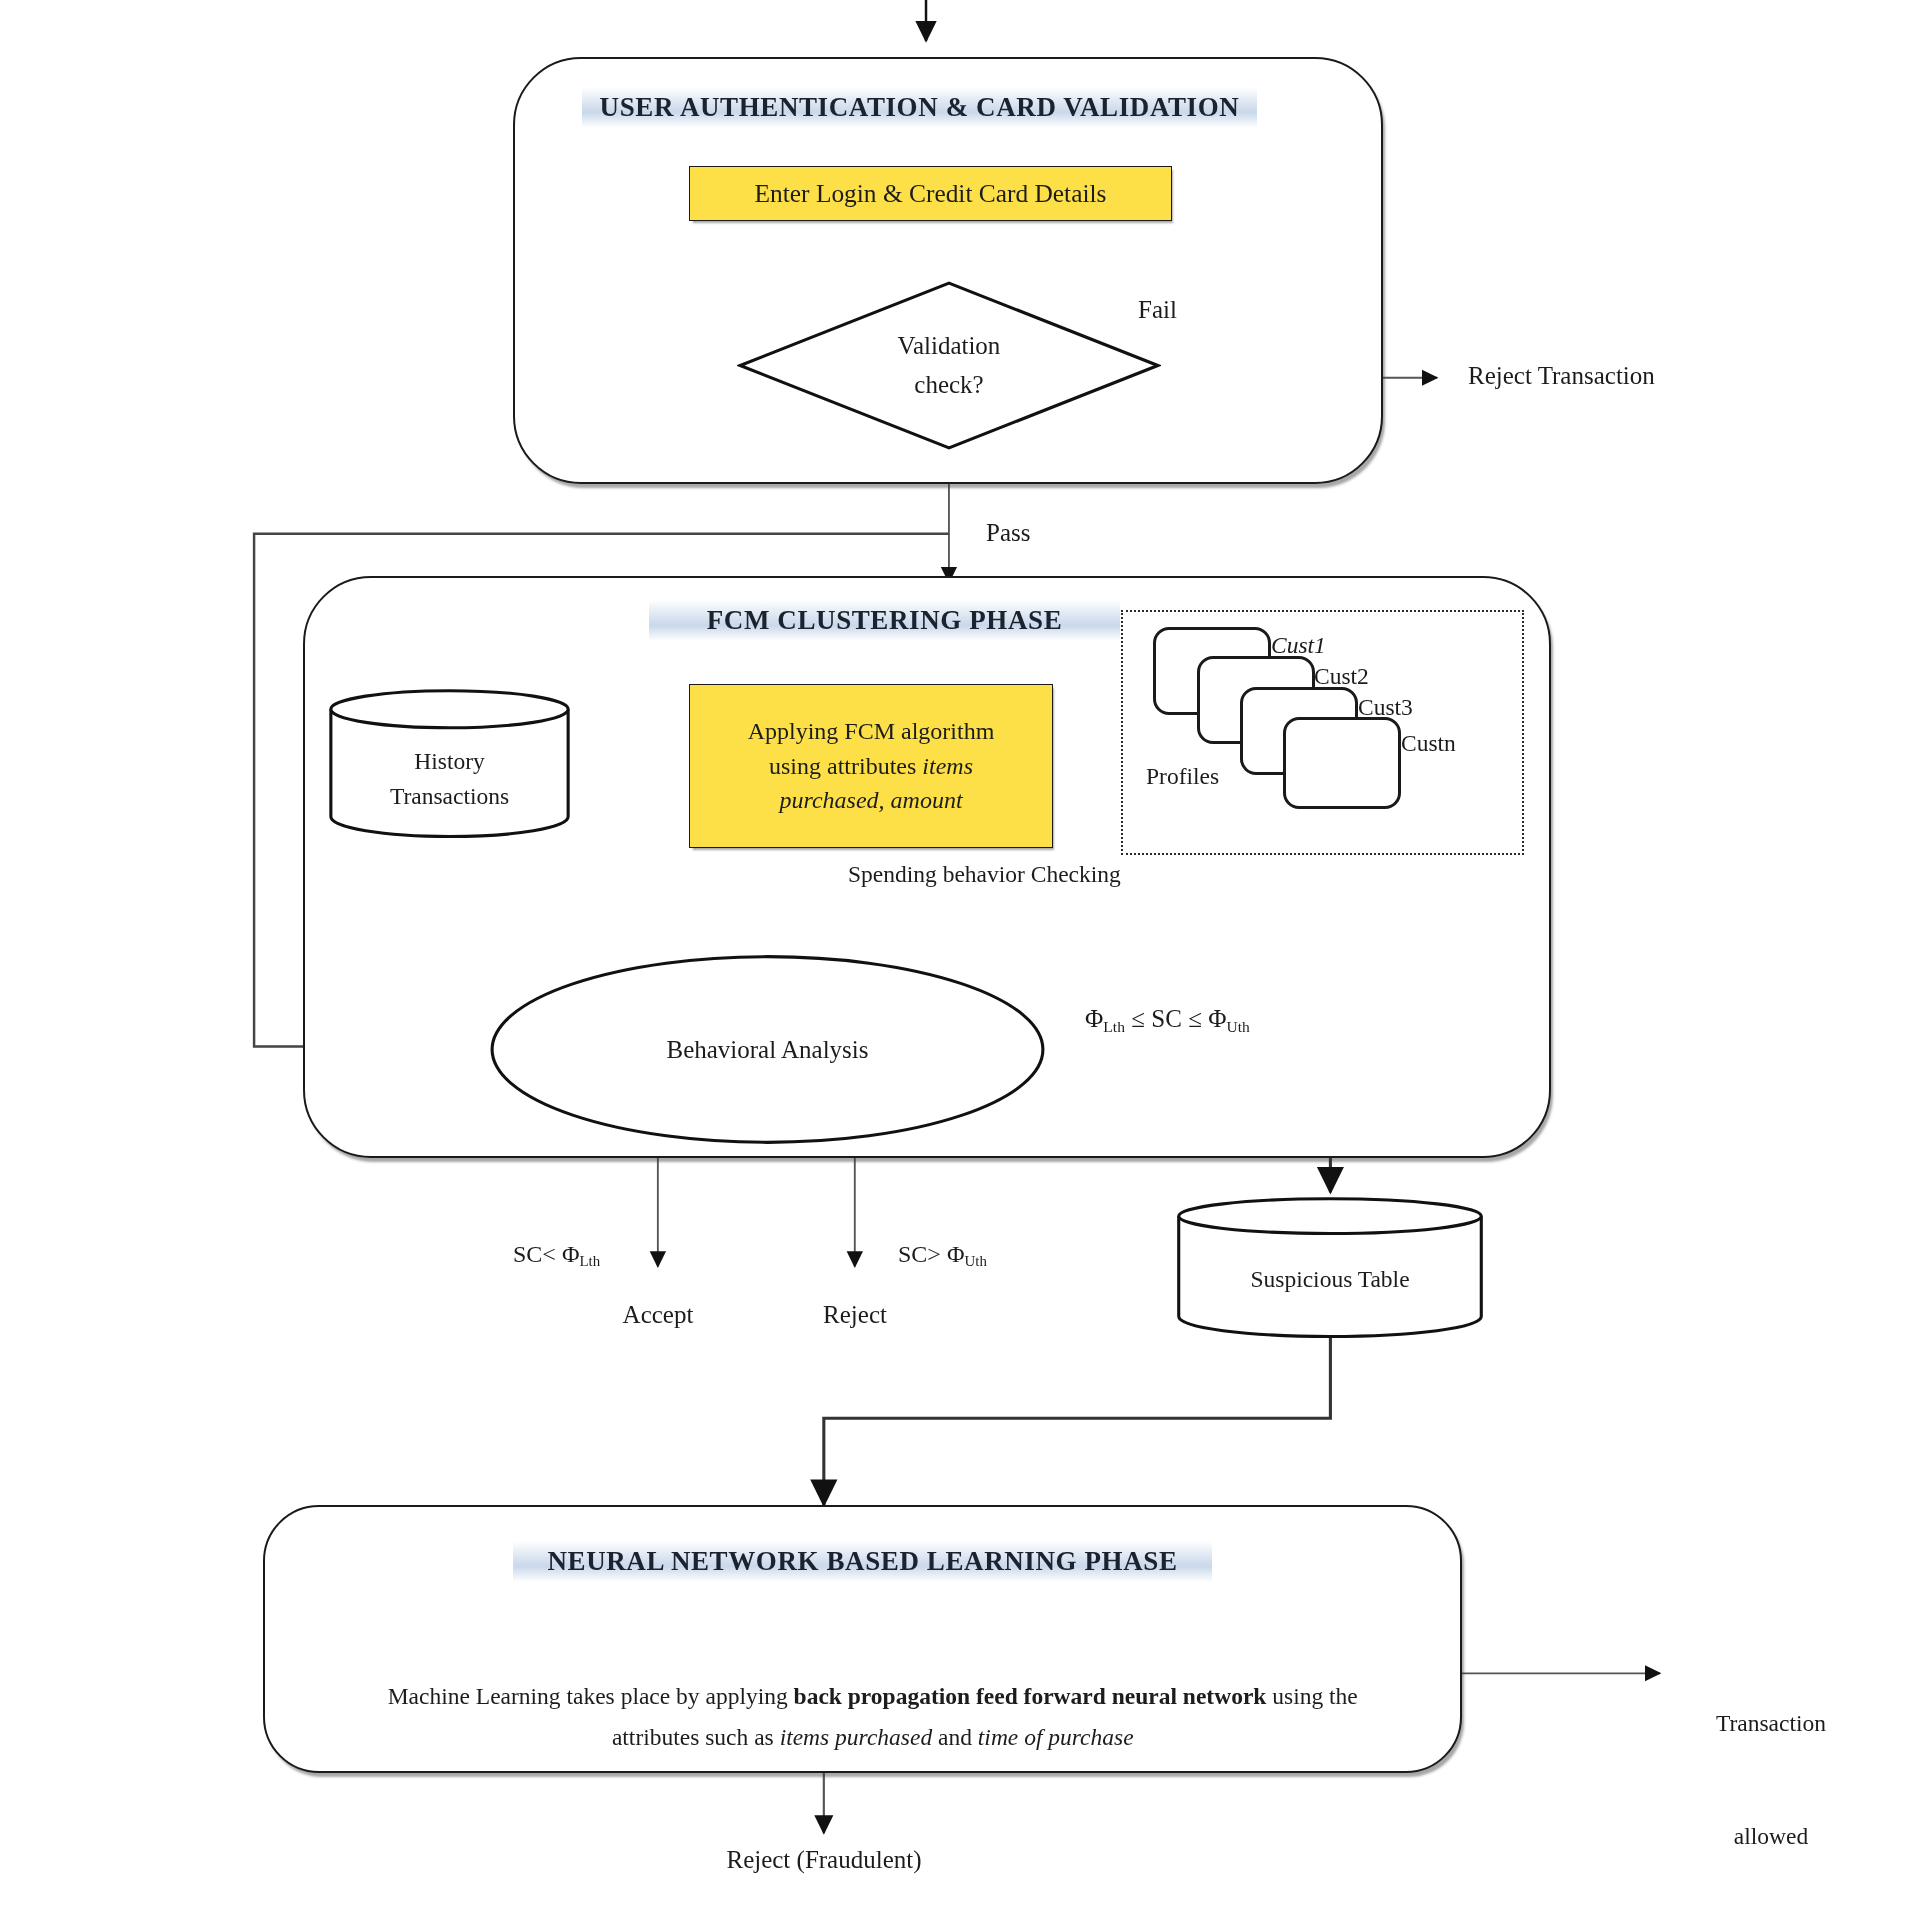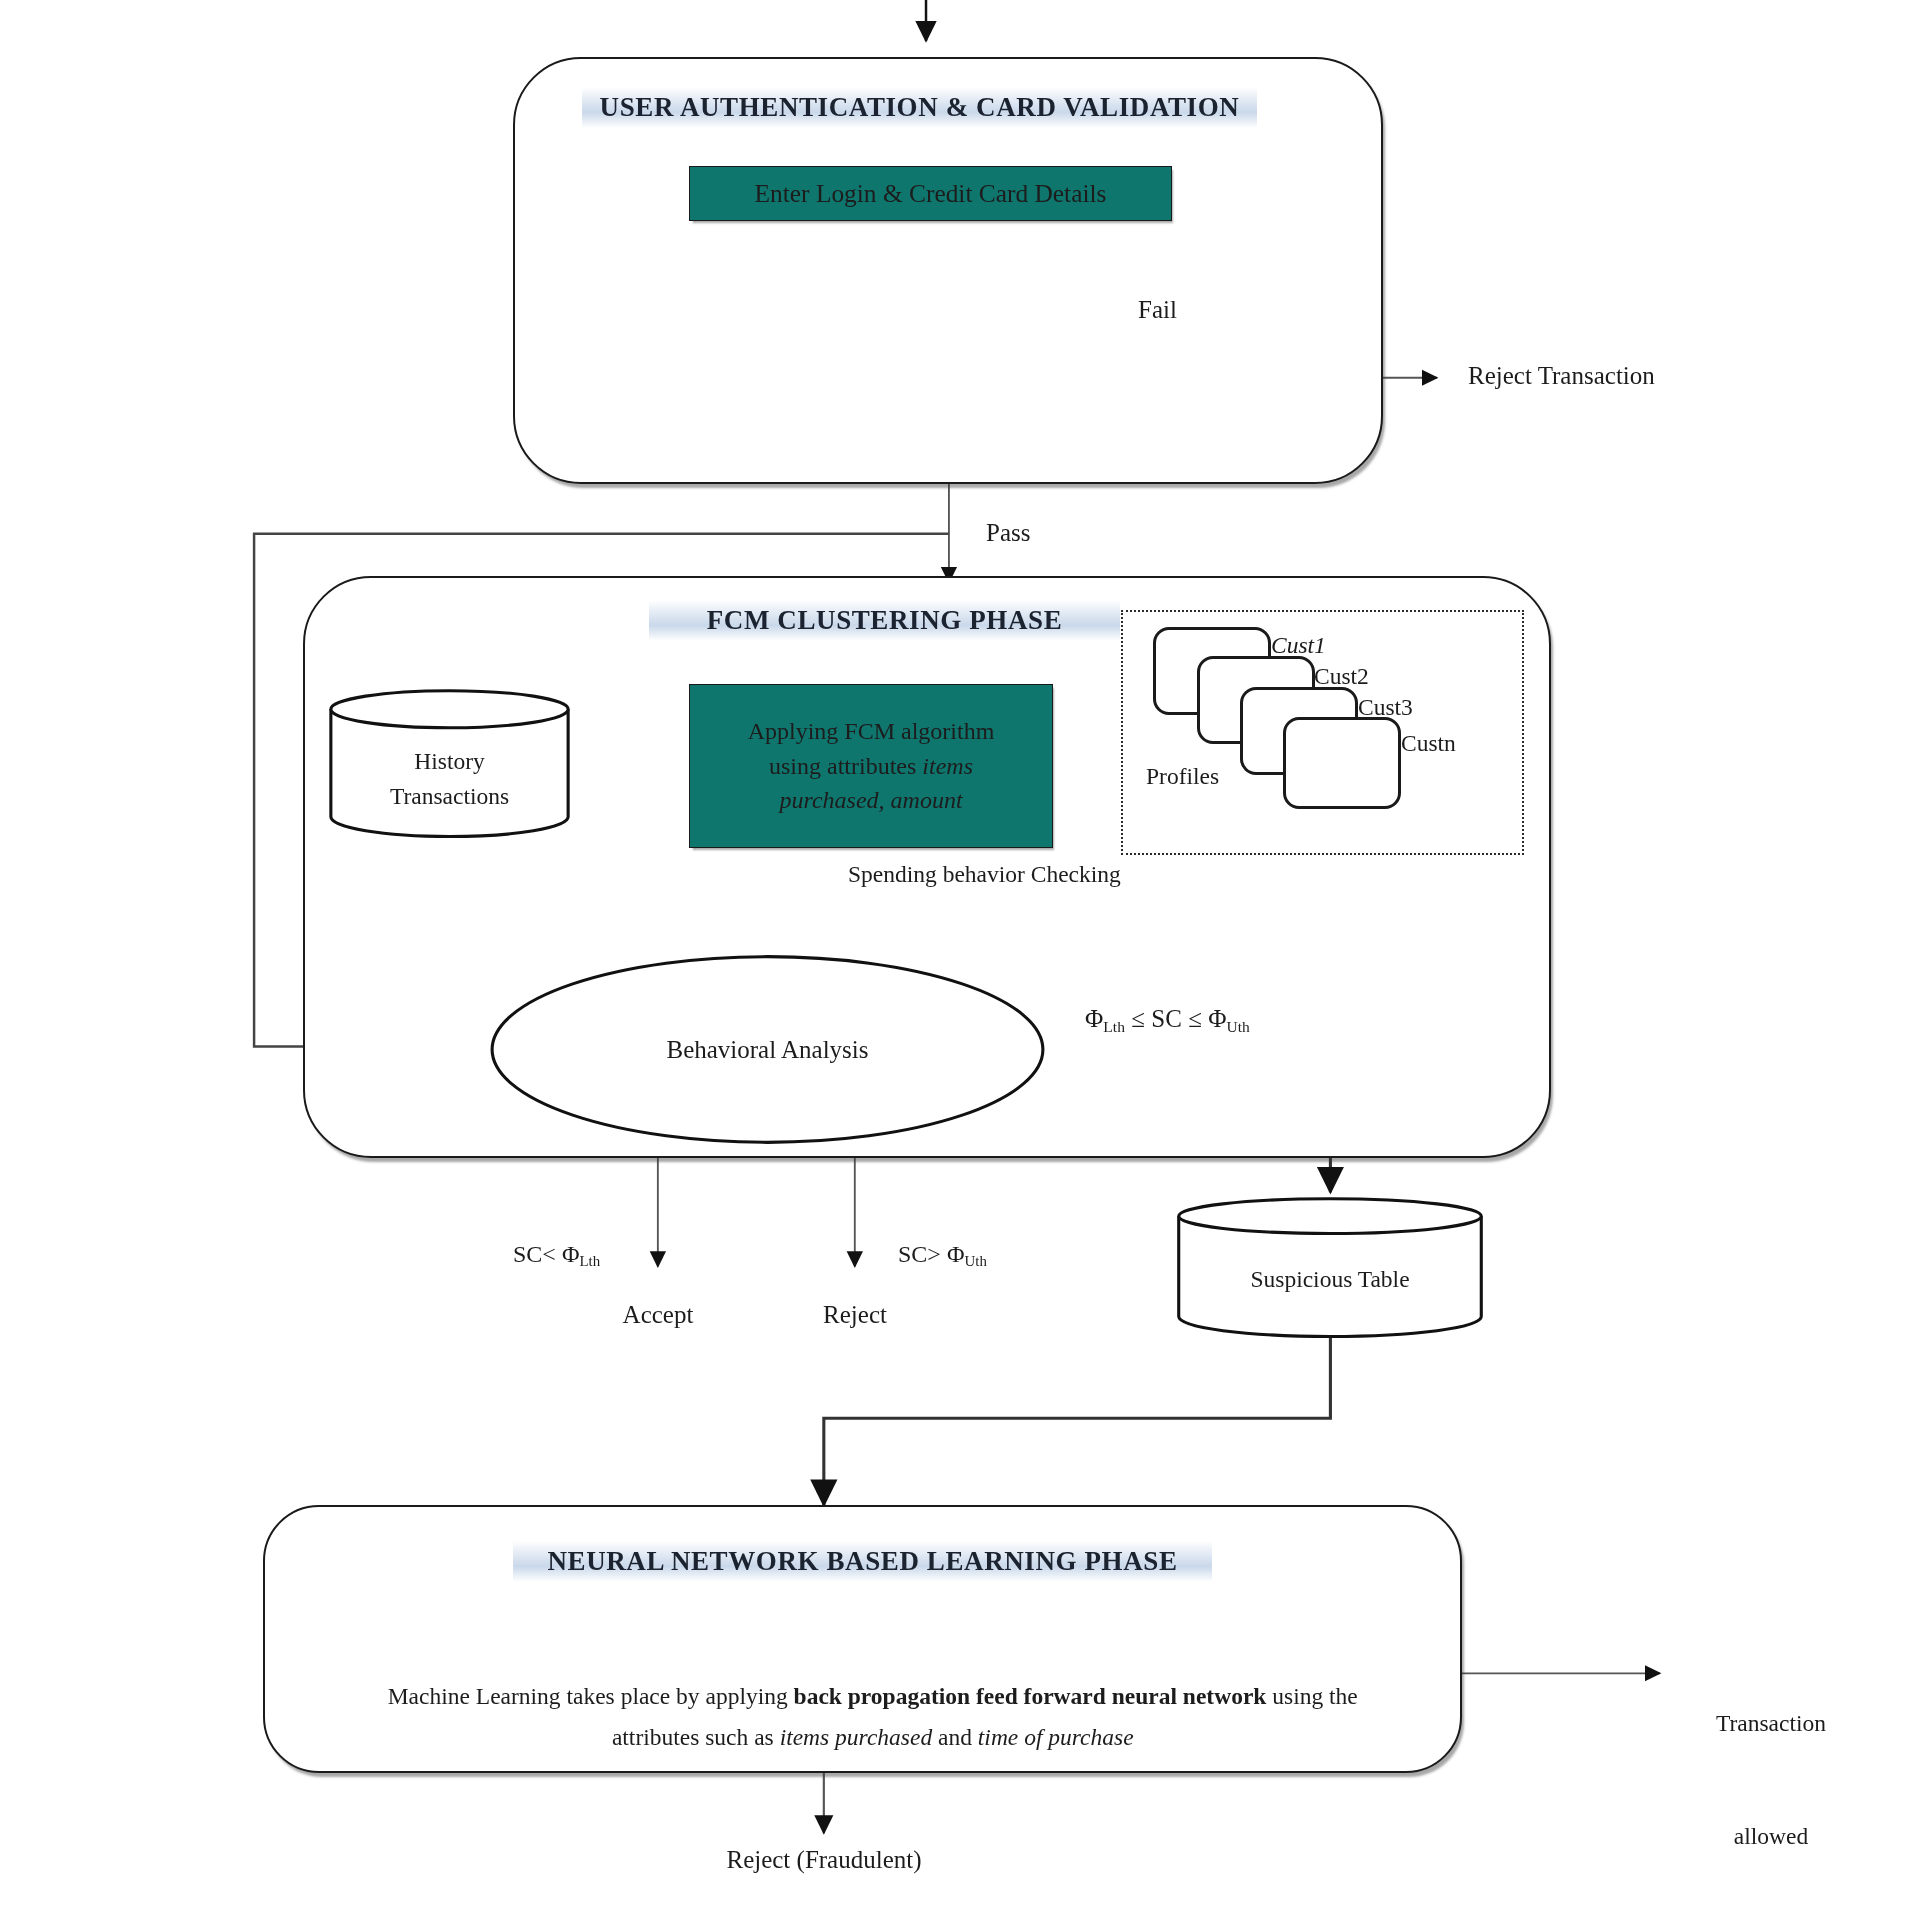--- a/index.html
+++ b/index.html
@@ -30,21 +30,21 @@
     background:linear-gradient(180deg,#ffffff 0%,#dde6f2 38%,#c9d8ea 62%,#ffffff 100%);
     box-sizing:border-box;
     padding:5px 16px;
     white-space:nowrap;
   }
 
   
   .proc-box{
     position:absolute;
     border:1.9px solid #1a1a1a;
-    background:#0f766e;
+    background:#fde047;
     box-sizing:border-box;
     display:flex;align-items:center;justify-content:center;
     text-align:center;
     box-shadow:2.5px 3.1px 1.9px -1.2px rgba(70,70,70,.5);
     line-height:1.45;
     padding:3.7px 8.7px;
   }
 
   
   .lbl{position:absolute;white-space:pre;}
@@ -167,20 +167,29 @@
   </svg>
 
   <div class="phase-panel" style="left:513px;top:57px;width:870px;height:427px;"></div>
 
   <div class="banner" style="left:582px;top:87px;width:675px;font-size:27px;">USER AUTHENTICATION &amp; CARD VALIDATION</div>
 
   <div class="proc-box" style="left:689px;top:166px;width:483px;height:55px;font-size:25.4px;">
     <span>Enter Login &amp; Credit Card Details</span>
   </div>
 
+  <div class="diamond-wrap" style="left:737px;top:280px;width:424px;height:171px;">
+    <svg width="424" height="171" viewBox="0 0 684 276">
+      <polygon points="342,5 679,138 342,271 5,138" fill="#fff" stroke="#111" stroke-width="5"></polygon>
+    </svg>
+    <div class="dtext" style="font-size:25px;">
+      <span>Validation</span>
+      <span>check?</span>
+    </div>
+  </div>
 
   <div class="lbl" style="left:1138px;top:296px;font-size:25px;">Fail</div>
 
   <div class="lbl" style="left:1468px;top:362px;font-size:25px;">Reject Transaction</div>
 
   <div class="lbl" style="left:986px;top:519px;font-size:25px;">Pass</div>
 
   <div class="phase-panel" style="left:303px;top:576px;width:1248px;height:582px;"></div>
 
   <div class="banner" style="left:649px;top:600px;width:471px;font-size:27px;">FCM CLUSTERING PHASE</div>

